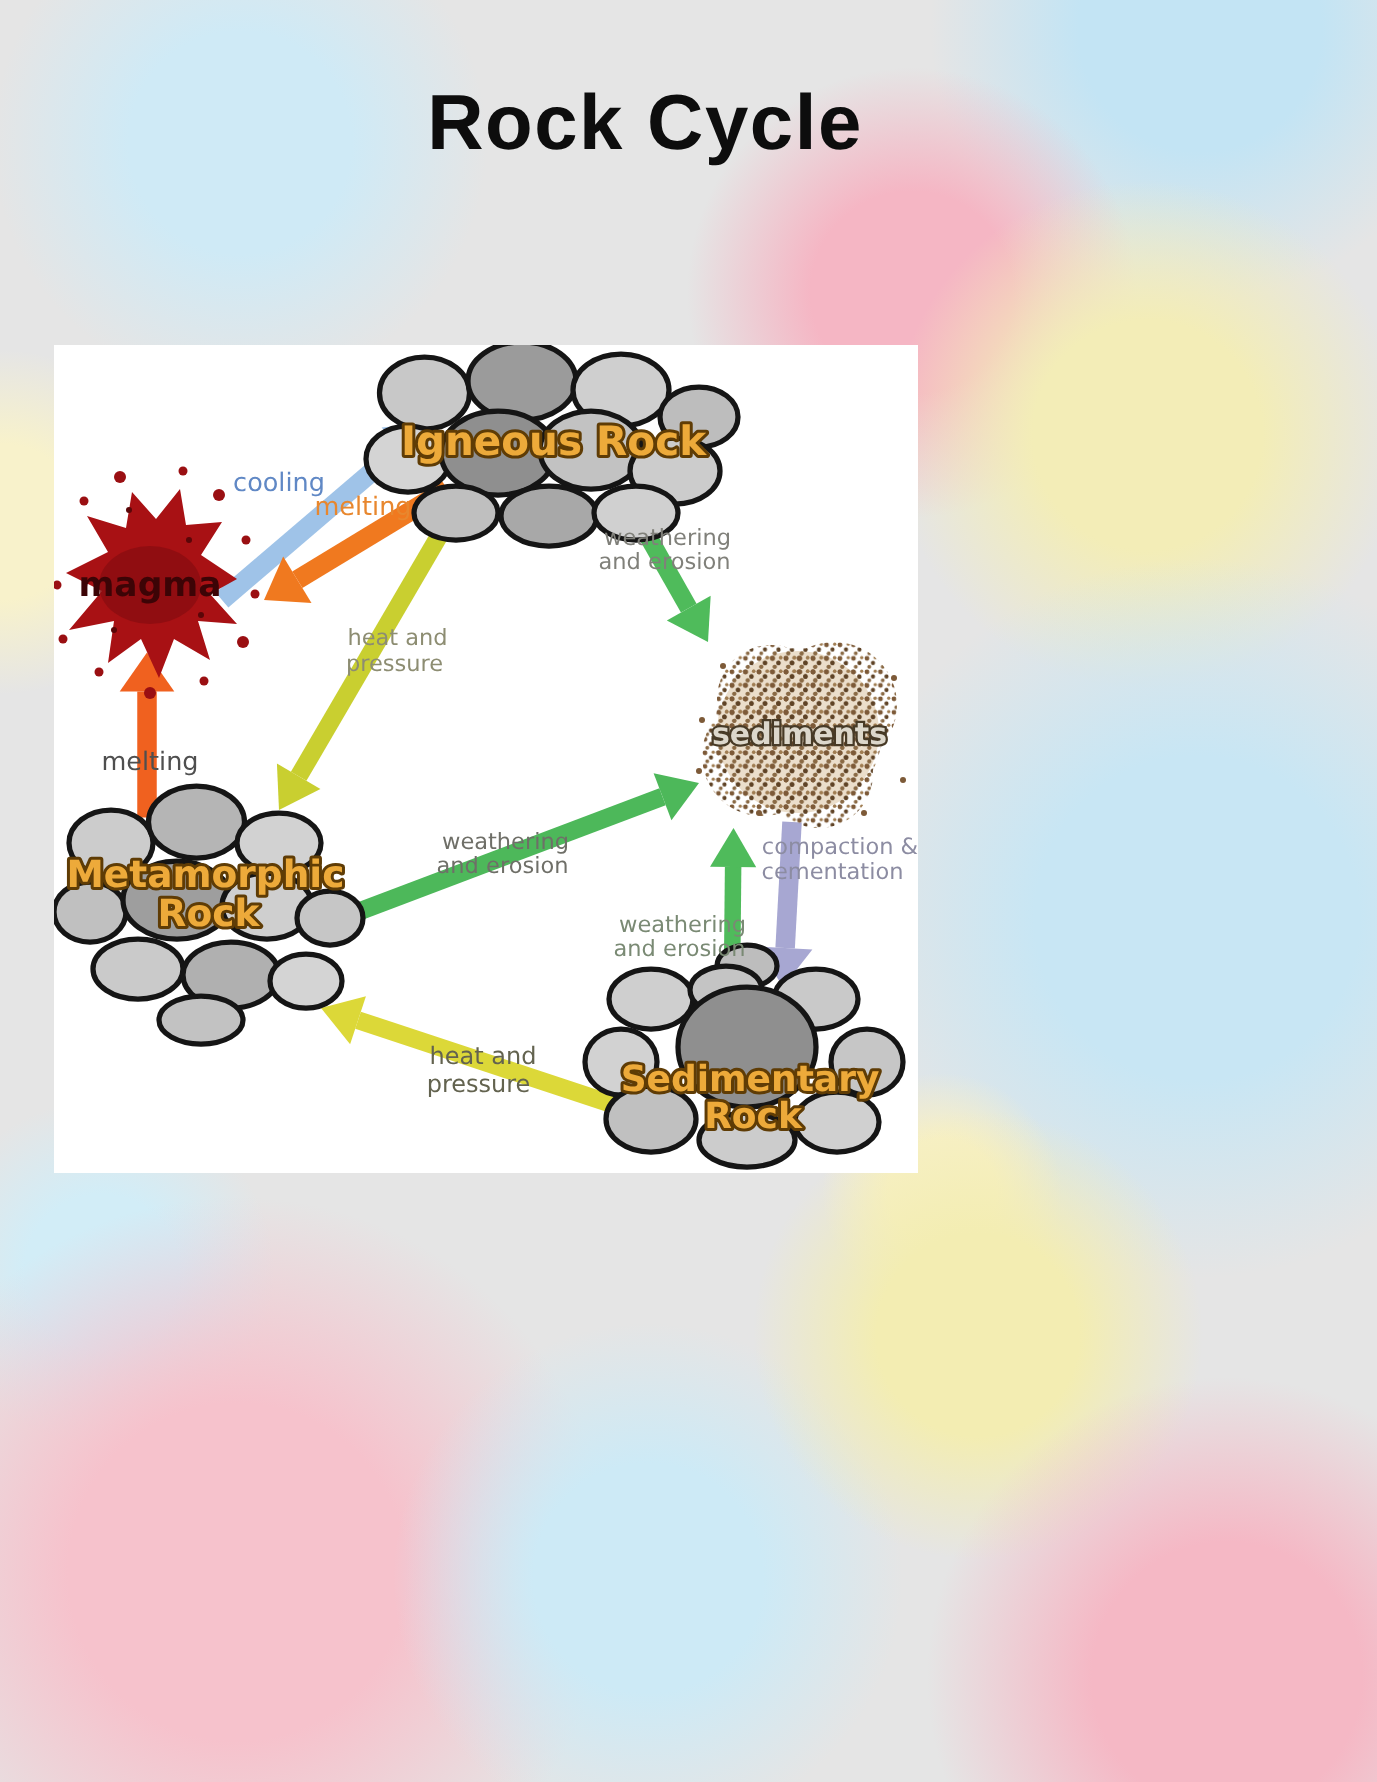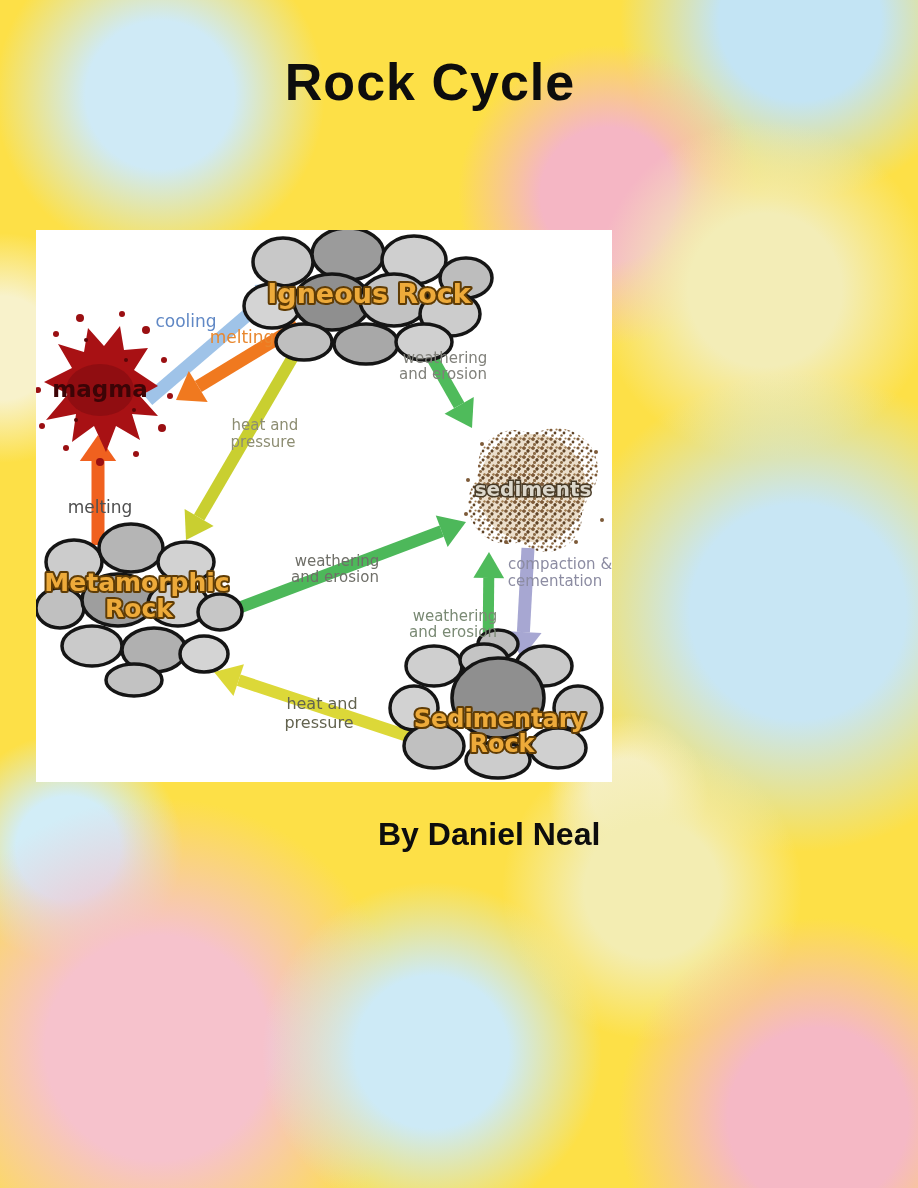--- a/index.html
+++ b/index.html
@@ -1,16 +1,16 @@
 <!DOCTYPE html>
 <html><head>
 <meta charset="utf-8">
 <style>
   html,body{margin:0;padding:0;background:#fff;}
-  .page{position:relative;width:918px;height:1188px;background:#fde047;overflow:hidden;
+  .page{position:relative;width:918px;height:1188px;background:#e5e5e5;overflow:hidden;
         font-family:"Liberation Sans",sans-serif;}
   .blob{position:absolute;border-radius:50%;pointer-events:none;}
   .title{position:absolute;left:0;top:52px;width:860px;margin:0;text-align:center;
          font-size:52px;font-weight:bold;color:#0d0d0d;letter-spacing:1px;}
   .byline{position:absolute;left:378px;top:816px;font-size:32px;font-weight:bold;color:#0d0d0d;}
   .diagram{position:absolute;left:36px;top:230px;width:576px;height:552px;background:#ffffff;}
   svg text{font-family:"DejaVu Sans",sans-serif;}
   .stone{stroke:#151515;stroke-width:3.5;stroke-linejoin:round;}
   .node-label{font-weight:bold;fill:#edaa3a;stroke:#5f3c05;stroke-width:4px;
               paint-order:stroke;stroke-linejoin:round;text-anchor:middle;}
@@ -193,15 +193,14 @@
         <text class="albl" x="524" y="339" font-size="15" fill="#8c8ca2">compaction &amp;</text>
         <text class="albl" x="519" y="356" font-size="15" fill="#8c8ca2">cementation</text>
         <text class="albl" x="419" y="391" font-size="15" fill="#7a8a74">weathering</text>
         <text class="albl" x="417" y="407" font-size="15" fill="#7a8a74">and erosion</text>
         <text class="albl" x="286" y="479" font-size="16" fill="#63634f">heat and</text>
         <text class="albl" x="283" y="498" font-size="16" fill="#63634f">pressure</text>
       </g>
     </svg>
   </div>
 
-  <div class="byline">By Daniel Neal</div>
 
 </div>
 
 </body></html>

